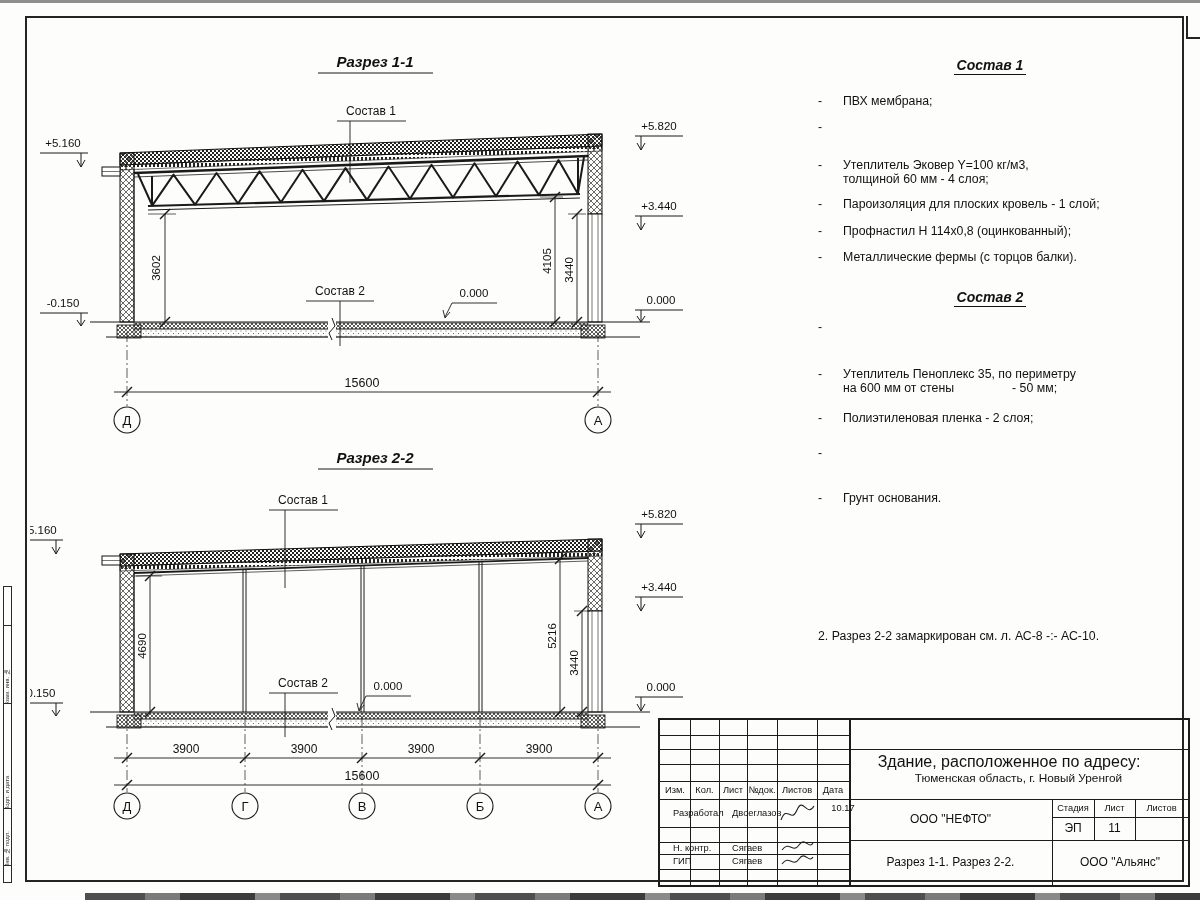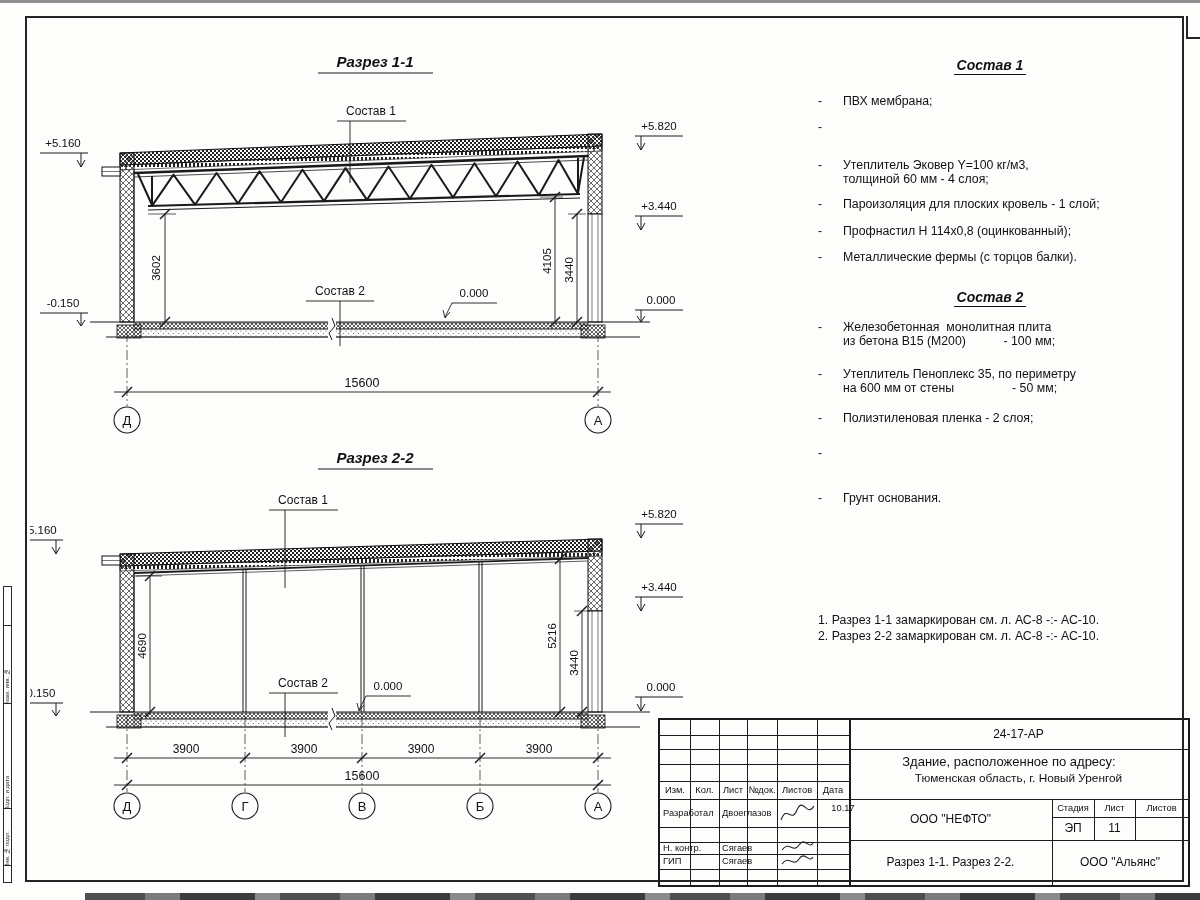--- a/index.html
+++ b/index.html
@@ -26,21 +26,21 @@
   .li{position:absolute;left:28px;display:flex;font-size:12.3px;line-height:14px;}
   .dash{width:25px;flex:none;}
   .lt .l{white-space:pre;}
   .note{position:absolute;left:28px;font-size:12.3px;line-height:16px;white-space:pre;}
   
   .tb{left:658px;top:718px;width:528px;height:165px;border:2px solid #1c1c1c;box-sizing:content-box;}
   .tb .vl{position:absolute;width:1px;background:#1c1c1c;}
   .tb .hl{position:absolute;height:1px;background:#1c1c1c;}
   .tcell{position:absolute;display:flex;align-items:center;justify-content:center;
          font-size:9.3px;text-align:center;line-height:11px;}
-  .tcell.left{justify-content:flex-start;padding-left:3px;}
+  .tcell.left{justify-content:flex-start;padding-left:13px;}
   .tcell.big{font-size:12px;}
   svg text{fill:#111;font-family:"Liberation Sans",sans-serif;}
   .k{stroke:#1a1a1a;fill:none;}
 </style>
 </head>
 <body>
 
 <div class="page">
 
   <svg width="0" height="0" style="position:absolute">
@@ -355,45 +355,40 @@
     <div class="li" style="top:200px">
       <span class="dash">-</span>
       <span class="lt"><span class="l">Металлические фермы (с торцов балки).</span></span>
       </div>
 
     <div class="shead" style="top:238px">
       <span>Состав 2</span></div>
 
     <div class="li" style="top:270px">
       <span class="dash">-</span>
-      <span class="lt">
-          <div class="l">Железобетонная  монолитная плита</div>
-          <div class="l">из бетона В15 (М200)           - 100 мм;</div>
-        </span>
       </div>
     <div class="li" style="top:317px">
       <span class="dash">-</span>
       <span class="lt">
           <div class="l">Утеплитель Пеноплекс 35, по периметру</div>
           <div class="l">на 600 мм от стены                 - 50 мм;</div>
         </span>
       </div>
     <div class="li" style="top:361px">
       <span class="dash">-</span>
       <span class="lt"><span class="l">Полиэтиленовая пленка - 2 слоя;</span></span>
       </div>
     <div class="li" style="top:396px">
       <span class="dash">-</span>
       </div>
     <div class="li" style="top:441px">
       <span class="dash">-</span>
       <span class="lt"><span class="l">Грунт основания.</span></span>
       </div>
 
-    <div class="note" style="top:562px">1. Разрез 1-1 замаркирован см. л. АС-8 -:- АС-10.</div>
     <div class="note" style="top:578px">2. Разрез 2-2 замаркирован см. л. АС-8 -:- АС-10.</div>
   </div>
 
   <div class="abs tb">
 
     <div class="vl" style="left:30px;top:0;height:165px"></div>
     <div class="vl" style="left:59px;top:0;height:165px"></div>
     <div class="vl" style="left:87px;top:0;height:165px"></div>
     <div class="vl" style="left:117px;top:0;height:165px"></div>
     <div class="vl" style="left:157px;top:0;height:165px"></div>
@@ -433,22 +428,21 @@
     <div class="tcell left" style="left:59px;top:134px;width:58px;height:15px">Сягаев</div>
 
     <svg class="abs" style="left:119px;top:80px" width="37" height="26" viewBox="0 0 37 26">
       <path d="M2 20 C8 4 12 24 18 10 S28 18 35 6" stroke="#222" fill="none" stroke-width="1.1"></path>
     </svg>
     <svg class="abs" style="left:119px;top:120px" width="37" height="30" viewBox="0 0 37 30">
       <path d="M3 10 C10 0 14 14 20 5 S30 10 34 3" stroke="#222" fill="none" stroke-width="1.1"></path>
       <path d="M3 24 C10 14 14 28 20 19 S30 24 34 17" stroke="#222" fill="none" stroke-width="1.1"></path>
     </svg>
 
-    <div class="tcell big" style="left:189px;top:0;width:339px;height:29px">24-17-АР</div>
-    <div class="tcell" style="left:189px;top:33px;width:320px;height:16px;font-size:13px">Здание, расположенное по адресу:</div>
+    <div class="tcell" style="left:189px;top:33px;width:320px;height:16px;font-size:16px">Здание, расположенное по адресу:</div>
     <div class="tcell" style="left:189px;top:50px;width:339px;height:16px;font-size:11.8px">Тюменская область, г. Новый Уренгой</div>
     <div class="tcell big" style="left:189px;top:79px;width:203px;height:41px">ООО "НЕФТО"</div>
     <div class="tcell" style="left:392px;top:79px;width:42px;height:18px">Стадия</div>
     <div class="tcell" style="left:434px;top:79px;width:41px;height:18px">Лист</div>
     <div class="tcell" style="left:475px;top:79px;width:53px;height:18px">Листов</div>
     <div class="tcell big" style="left:392px;top:97px;width:42px;height:23px">ЭП</div>
     <div class="tcell big" style="left:434px;top:97px;width:41px;height:23px">11</div>
     <div class="tcell big" style="left:189px;top:120px;width:203px;height:45px">Разрез 1-1. Разрез 2-2.</div>
     <div class="tcell big" style="left:392px;top:120px;width:136px;height:45px">ООО "Альянс"</div>
   </div>

